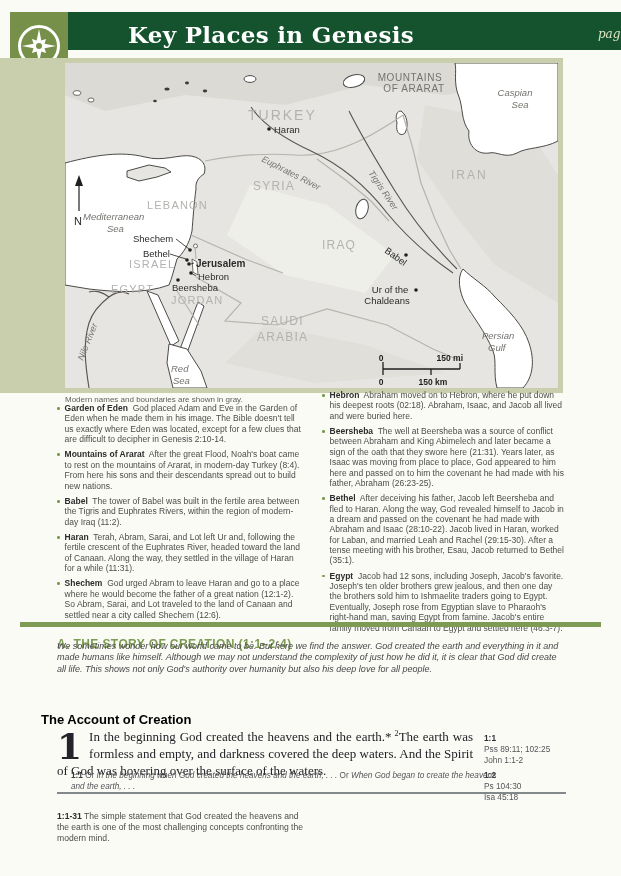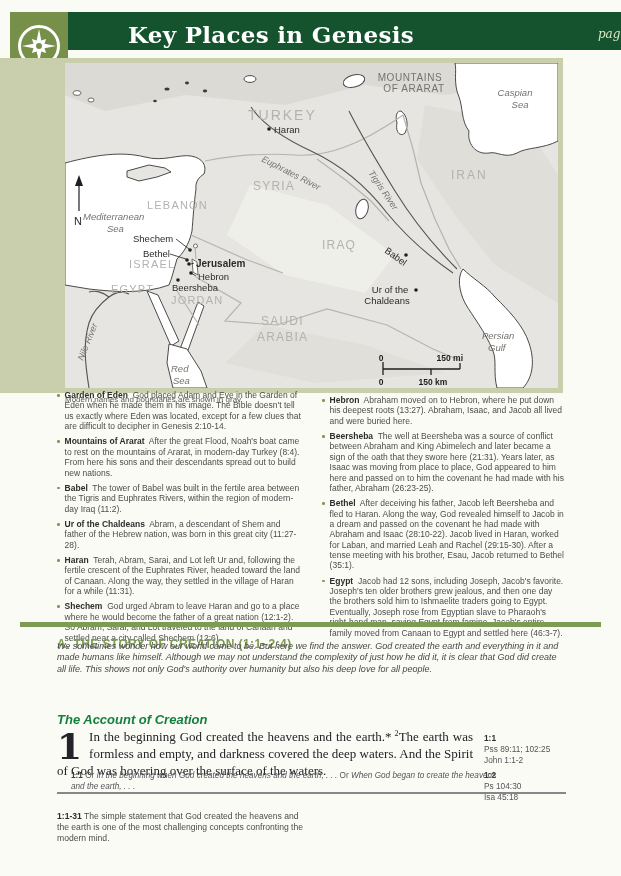--- a/index.html
+++ b/index.html
@@ -27,22 +27,22 @@
   .bdot { flex:0 0 auto; width:2.6px; height:2.6px; border-radius:50%; background:#7a9a4e; margin:4px 5px 0 0; }
   .term { font-weight:700; color:#2d2d2d; }
 
   .green-rule { position:absolute; left:20px; top:622px; width:581px; height:5px; background:#7d9b52; }
 
   
   .section-heading { position:absolute; left:57px; top:637px; font-size:12px; font-weight:700;
                      color:#7d9b52; letter-spacing:.4px; }
   .intro { position:absolute; left:57px; top:641px; width:509px; font-style:italic;
            font-size:9px; line-height:1.25; color:#47474a; }
-  .subheading { position:absolute; left:57px; top:712px; font-size:13px; font-style:italic;
-                font-weight:700; color:#15803d; }
+  .subheading { position:absolute; left:41px; top:712px; font-size:13px; 
+                font-weight:700; color:#000000; }
   .verse { position:absolute; left:57px; top:729px; width:416px; font-family:"Liberation Serif", serif;
            font-size:13px; line-height:1.3; color:#232329; text-align:justify; }
   .dropcap { float:left; font-family:"DejaVu Serif", serif; font-size:36px; line-height:.82;
              font-weight:700; margin:3px 7px 0 0; color:#232329; }
   .verse sup { font-size:.62em; margin-left:3px; }
   .margin-refs { position:absolute; left:484px; top:733px; width:82px; font-size:8.3px;
                  line-height:1.3; color:#55555a; }
   .mref { margin-bottom:5px; }
   .mref-ref { font-weight:700; color:#2f2f33; }
   .footnote { position:absolute; left:57px; top:771px; width:432px; font-size:8.2px;
@@ -224,35 +224,31 @@
     <div class="bullet-item">
         <span class="bdot"></span>
         <div><span class="term">Mountains of Ararat</span>&nbsp; <span>After the great Flood, Noah's boat came to rest on the mountains of Ararat, in modern-day Turkey (8:4). From here his sons and their descendants spread out to build new nations.</span></div>
       </div>
     <div class="bullet-item">
         <span class="bdot"></span>
         <div><span class="term">Babel</span>&nbsp; <span>The tower of Babel was built in the fertile area between the Tigris and Euphrates Rivers, within the region of modern-day Iraq (11:2).</span></div>
       </div>
     <div class="bullet-item">
         <span class="bdot"></span>
-        <div><span class="term">Ur of the Chaldeans</span>&nbsp; <span>Abram, a descendant of Shem and father of the Hebrew nation, was born in this great city (11:27-28).</span></div>
-      </div>
-    <div class="bullet-item">
-        <span class="bdot"></span>
         <div><span class="term">Haran</span>&nbsp; <span>Terah, Abram, Sarai, and Lot left Ur and, following the fertile crescent of the Euphrates River, headed toward the land of Canaan. Along the way, they settled in the village of Haran for a while (11:31).</span></div>
       </div>
     <div class="bullet-item">
         <span class="bdot"></span>
         <div><span class="term">Shechem</span>&nbsp; <span>God urged Abram to leave Haran and go to a place where he would become the father of a great nation (12:1-2). So Abram, Sarai, and Lot traveled to the land of Canaan and settled near a city called Shechem (12:6).</span></div>
       </div>
   </div>
   <div class="bcol">
     <div class="bullet-item">
         <span class="bdot"></span>
-        <div><span class="term">Hebron</span>&nbsp; <span>Abraham moved on to Hebron, where he put down his deepest roots (13:27). Abraham, Isaac, and Jacob all lived and were buried here.</span></div>
+        <div><span class="term">Hebron</span>&nbsp; <span>Abraham moved on to Hebron, where he put down his deepest roots (02:18). Abraham, Isaac, and Jacob all lived and were buried here.</span></div>
       </div>
     <div class="bullet-item">
         <span class="bdot"></span>
         <div><span class="term">Beersheba</span>&nbsp; <span>The well at Beersheba was a source of conflict between Abraham and King Abimelech and later became a sign of the oath that they swore here (21:31). Years later, as Isaac was moving from place to place, God appeared to him here and passed on to him the covenant he had made with his father, Abraham (26:23-25).</span></div>
       </div>
     <div class="bullet-item">
         <span class="bdot"></span>
         <div><span class="term">Bethel</span>&nbsp; <span>After deceiving his father, Jacob left Beersheba and fled to Haran. Along the way, God revealed himself to Jacob in a dream and passed on the covenant he had made with Abraham and Isaac (28:10-22). Jacob lived in Haran, worked for Laban, and married Leah and Rachel (29:15-30). After a tense meeting with his brother, Esau, Jacob returned to Bethel (35:1).</span></div>
       </div>
     <div class="bullet-item">

